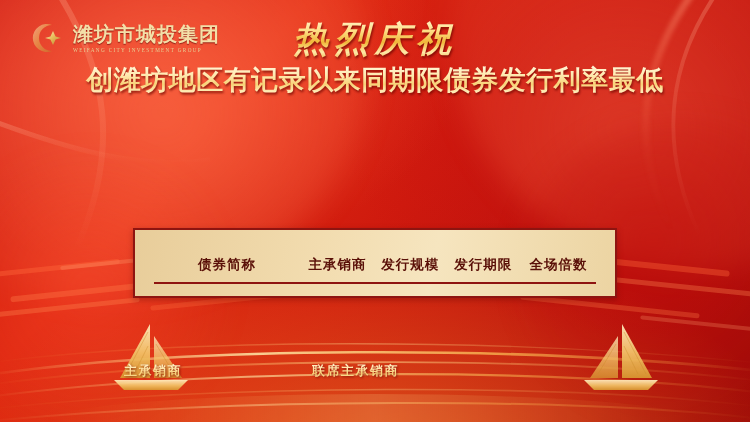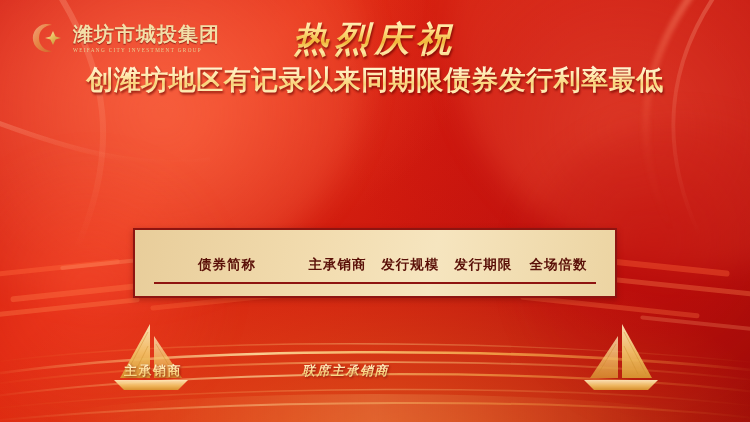--- a/index.html
+++ b/index.html
@@ -253,18 +253,18 @@
     </tbody>
       </table>
   </div>
 
   <div id="uw">
 
     <div class="uw-row" style="left:124px; top:8px;">
       <span class="uw-label">主承销商</span>
     </div>
 
-    <div class="uw-row" style="left:302px; top:8px;font-style:italic;">
+    <div class="uw-row" style="left:312px; top:8px;">
       <span class="uw-label">联席主承销商</span>
     </div>
 
   </div>
 </div>
 
 </body></html>

